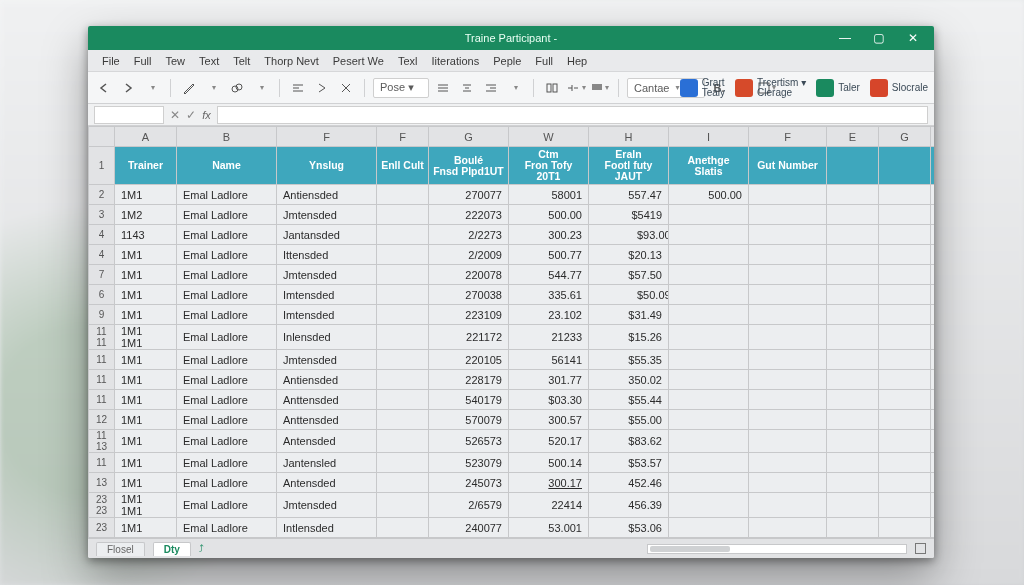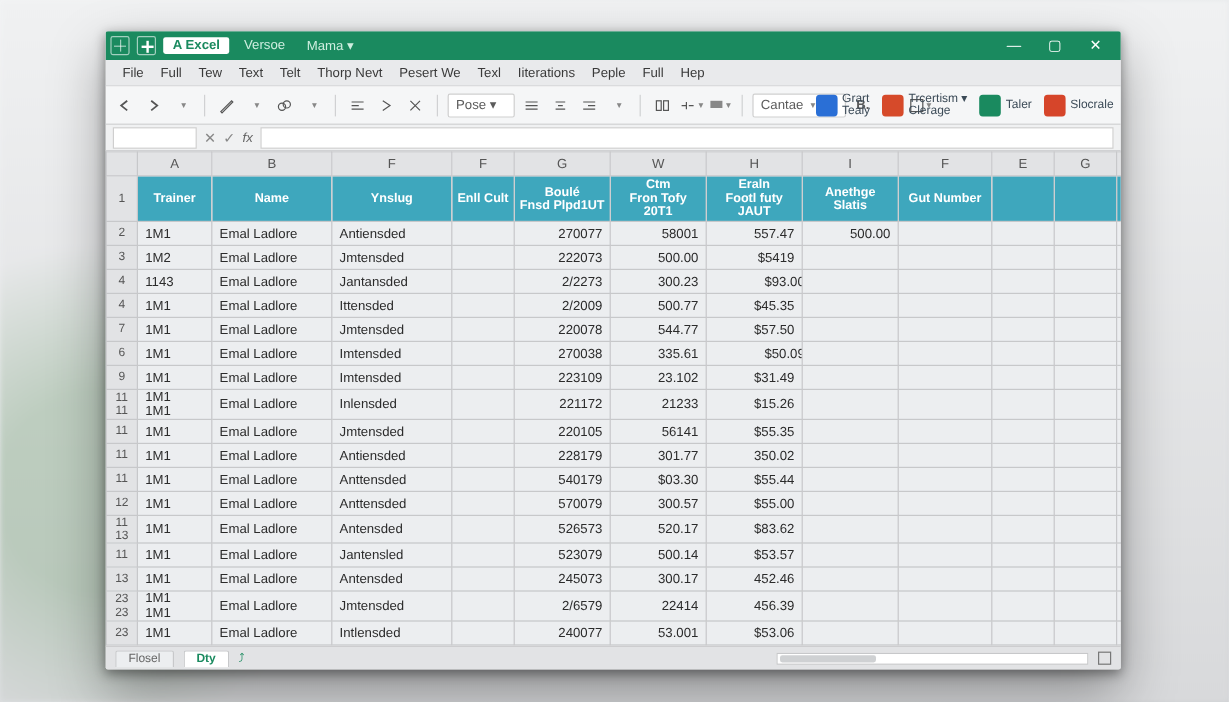--- a/index.html
+++ b/index.html
@@ -95,27 +95,21 @@
   .cE{width:80px;} .cF{width:80px;} .cG{width:80px;} .cH{width:80px;}
   .cI{width:78px;} .cJ{width:52px;} .cK{width:52px;} .cL{width:52px;}
 </style>
 </head>
 <body>
 <div class="bg-blur"></div>
 
 <div class="window">
 
   <div class="titlebar">
-    <div class="left">
-      <div class="tb-icon grid"></div>
-      <div class="tb-icon plus"></div>
-      <span class="app-chip">A  Excel</span>
-      <span class="tb-txt">Versoe</span>
-      <span class="tb-txt">Mama ▾</span>
-    </div>
+    <div class="tb-center">Traine Participant -</div>
     <div class="win-controls">
       <div class="wc">—</div>
       <div class="wc">▢</div>
       <div class="wc">✕</div>
     </div>
   </div>
 
   <div class="menubar">
     <span>File</span>
     <span>Full</span>
@@ -364,21 +358,21 @@
             <td class="left" style="white-space: pre-line;"></td>
           </tr>
           <tr class="data-row">
             <th class="rowhdr" style="white-space: pre-line;">4</th>
             <td class="left" style="white-space: pre-line;">1M1</td>
             <td class="left" style="white-space: pre-line;">Emal Ladlore</td>
             <td class="left" style="white-space: pre-line;">Ittensded</td>
             <td class="left" style="white-space: pre-line;"></td>
             <td class="num" style="white-space: pre-line;">2/2009</td>
             <td class="num" style="white-space: pre-line;">500.77</td>
-            <td class="num" style="white-space: pre-line;">$45.35</td>
+            <td class="num" style="white-space: pre-line;">$20.13</td>
             <td class="num" style="white-space: pre-line;"></td>
             <td class="num" style="white-space: pre-line;"></td>
             <td class="left" style="white-space: pre-line;"></td>
             <td class="left" style="white-space: pre-line;"></td>
             <td class="left" style="white-space: pre-line;"></td>
           </tr>
           <tr class="data-row">
             <th class="rowhdr" style="white-space: pre-line;">7</th>
             <td class="left" style="white-space: pre-line;">1M1</td>
             <td class="left" style="white-space: pre-line;">Emal Ladlore</td>
@@ -531,21 +525,21 @@
             <td class="left" style="white-space: pre-line;"></td>
             <td class="left" style="white-space: pre-line;"></td>
           </tr>
           <tr class="data-row">
             <th class="rowhdr" style="white-space: pre-line;">13</th>
             <td class="left" style="white-space: pre-line;">1M1</td>
             <td class="left" style="white-space: pre-line;">Emal Ladlore</td>
             <td class="left" style="white-space: pre-line;">Antensded</td>
             <td class="left" style="white-space: pre-line;"></td>
             <td class="num" style="white-space: pre-line;">245073</td>
-            <td class="num" style="white-space: pre-line;">300.17</td>
+            <td class="num" style="white-space: pre-line; text-decoration: underline;">300.17</td>
             <td class="num" style="white-space: pre-line;">452.46</td>
             <td class="num" style="white-space: pre-line;"></td>
             <td class="num" style="white-space: pre-line;"></td>
             <td class="left" style="white-space: pre-line;"></td>
             <td class="left" style="white-space: pre-line;"></td>
             <td class="left" style="white-space: pre-line;"></td>
           </tr>
           <tr class="data-row">
             <th class="rowhdr" style="white-space: pre-line;">23
 23</th>

